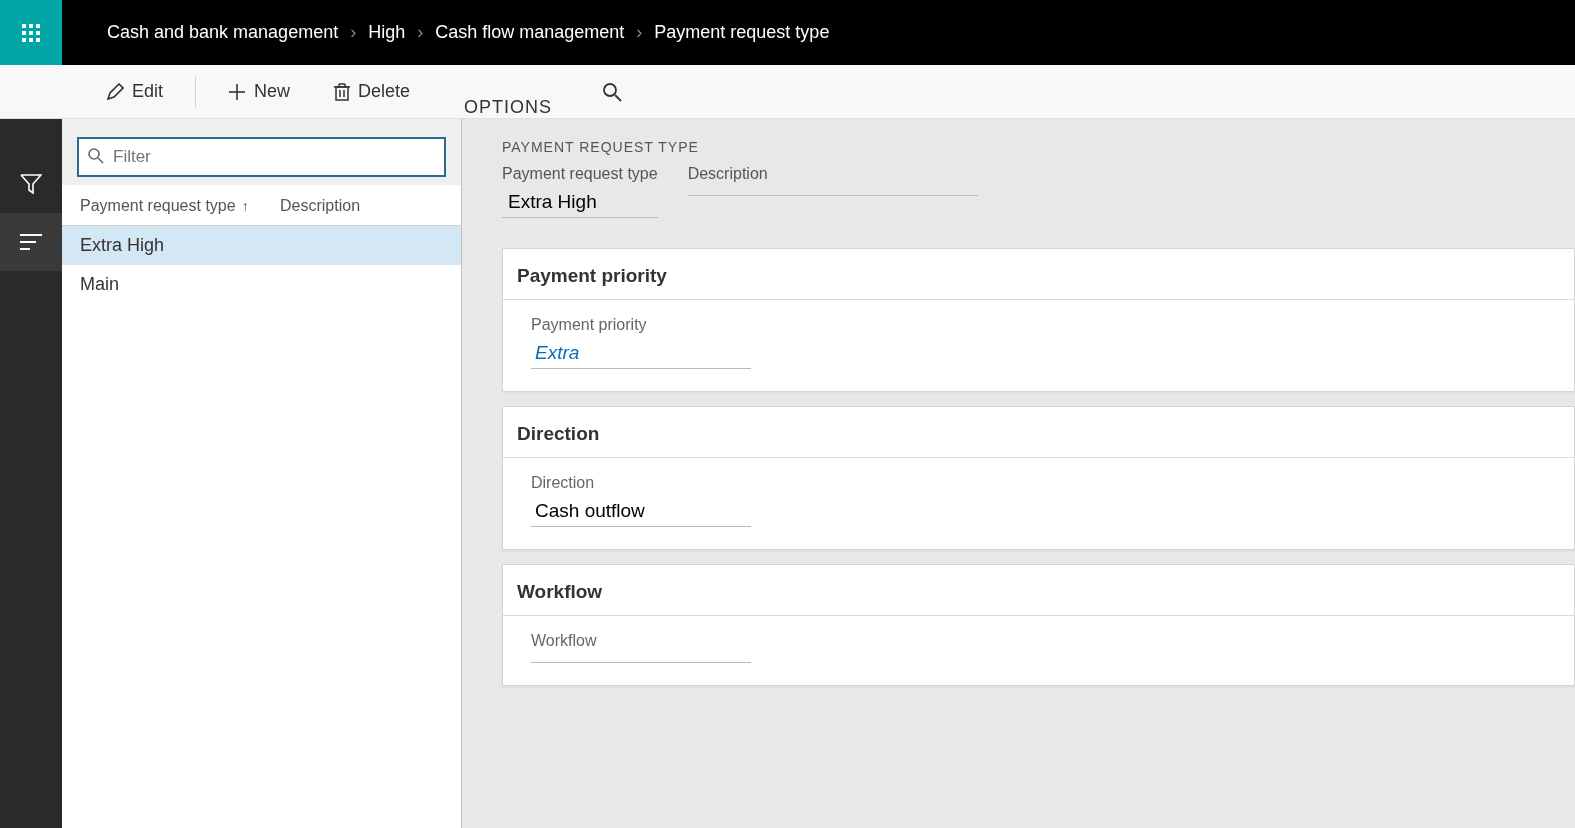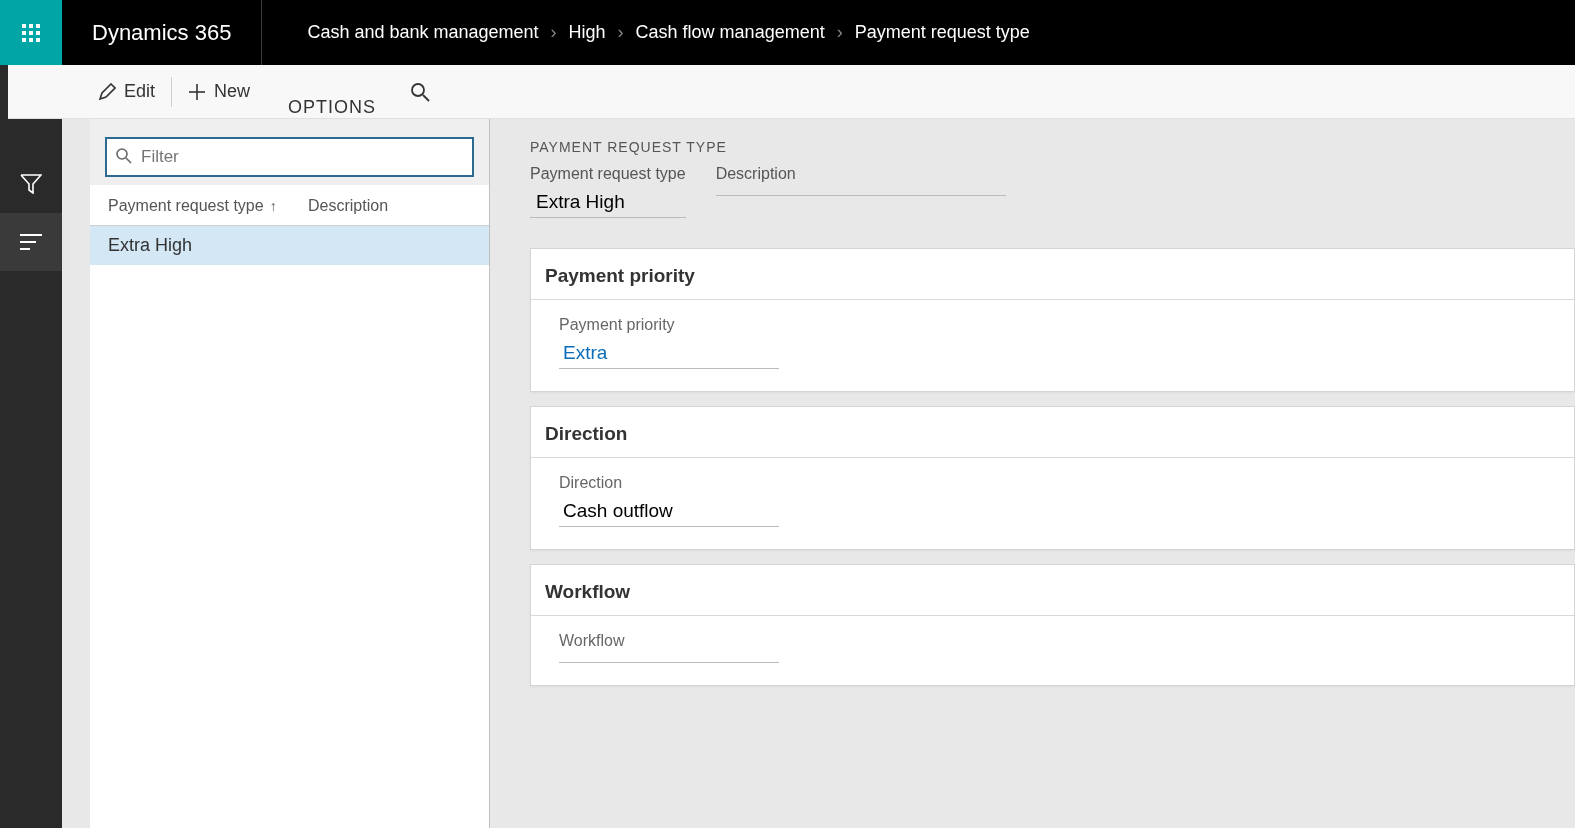--- a/index.html
+++ b/index.html
@@ -24,22 +24,22 @@
 .breadcrumb { display: flex; align-items: center; gap: 12px; padding-left: 45px; font-size: 18px; }
 .breadcrumb .chev { color: #888; }
 
 
 .action-bar {
   height: 54px;
   background: #f8f8f8;
   border-bottom: 1px solid #e0e0e0;
   display: flex; align-items: center;
   padding-left: 62px;
-  gap: 0;
-  margin-left: 8px;
+  gap: 16px;
+  margin-left: 0;
 }
 .ab-btn {
   display: flex; align-items: center; gap: 8px;
   height: 100%; padding: 0 14px;
   font-size: 18px; color: #333;
   cursor: pointer;
 }
 .ab-btn svg { stroke: #333; fill: none; }
 .ab-btn.options { margin-left: 10px; letter-spacing: 1px; align-items: flex-end; }
 .ab-btn.search { padding: 0 20px; }
@@ -60,21 +60,20 @@
 }
 .rail-btn.active { background: #3a3a3a; }
 .rail-btn svg { stroke: #fff; fill: none; }
 
 
 .content {
   position: absolute;
   top: 119px; left: 62px; right: 0; bottom: 0;
   display: flex;
   background: #e8e8e8;
-  padding-left: 28px;
 }
 .list-pane {
   width: 400px;
   background: #fff;
   border-right: 1px solid #c0c0c0;
   position: relative;
 }
 .filter-wrap { padding: 18px 15px 8px 15px; background: #efefef; }
 .filter-input {
   width: 100%; height: 40px;
@@ -135,21 +134,21 @@
   font-size: 19px; font-weight: 600; color: #333;
   padding: 16px 14px 12px 14px;
   border-bottom: 1px solid #d9d9d9;
 }
 .section-body { padding: 16px 28px 22px 28px; }
 .section-body label { display: block; font-size: 16px; color: #666; margin-bottom: 4px; }
 .section-body .val {
   border-bottom: 1px solid #bbb; padding: 4px 6px 4px 4px;
   font-size: 19px; width: 220px;
 }
-.section-body .val.link { color: #0b6db8; }
+.section-body .val.link { color: #0b6db8; font-style: italic; }
 
 
 .drag-handle {
   position: absolute;
   left: -9px;
   top: 440px;
   width: 10px;
   color: #888;
   font-size: 14px;
   line-height: 6px;
@@ -166,21 +165,20 @@
         <rect x="7" y="0" width="4" height="4"></rect>
         <rect x="14" y="0" width="4" height="4"></rect>
       <rect x="0" y="7" width="4" height="4"></rect>
         <rect x="7" y="7" width="4" height="4"></rect>
         <rect x="14" y="7" width="4" height="4"></rect>
       <rect x="0" y="14" width="4" height="4"></rect>
         <rect x="7" y="14" width="4" height="4"></rect>
         <rect x="14" y="14" width="4" height="4"></rect>
     </svg>
   </div>
-  <div class="brand">Dynamics 365</div>
   <div class="breadcrumb">
     <span>Cash and bank management</span>
     <span class="chev">›</span>
     <span>High</span>
     <span class="chev">›</span>
     <span>Cash flow management</span>
     <span class="chev">›</span>
     <span>Payment request type</span>
   </div>
 </div>
@@ -216,20 +214,32 @@
       </svg>
     <span>Edit</span>
   </div>
   <div class="ab-divider"></div>
   <div class="ab-btn">
     <svg width="18" height="18" viewBox="0 0 18 18" stroke-width="1.6">
         <line x1="9" y1="1" x2="9" y2="17"></line>
         <line x1="1" y1="9" x2="17" y2="9"></line>
       </svg>
     <span>New</span>
+  </div>
+  <div class="ab-btn">
+    <svg width="16" height="18" viewBox="0 0 16 18" stroke-width="1.5">
+        <rect x="2" y="4" width="12" height="13" fill="none"></rect>
+        <line x1="0" y1="4" x2="16" y2="4"></line>
+        <line x1="5" y1="4" x2="5" y2="1"></line>
+        <line x1="11" y1="4" x2="11" y2="1"></line>
+        <line x1="5" y1="1" x2="11" y2="1"></line>
+        <line x1="6" y1="7" x2="6" y2="14"></line>
+        <line x1="10" y1="7" x2="10" y2="14"></line>
+      </svg>
+    <span>Delete</span>
   </div>
   <div class="ab-btn options">
     <span>OPTIONS</span>
   </div>
   <div class="ab-btn search">
     <svg width="20" height="20" viewBox="0 0 20 20" stroke-width="1.8">
         <circle cx="8" cy="8" r="6" fill="none"></circle>
         <line x1="13" y1="13" x2="19" y2="19"></line>
       </svg>
   </div>
@@ -249,20 +259,21 @@
     </div>
     <div class="list-headers">
       <div class="col1">
         <span>Payment request type</span>
         <span class="sort">↑</span>
       </div>
       <div>Description</div>
     </div>
     <div class="list-rows">
       <div class="list-row selected">Extra High</div>
+      <div class="list-row">Main</div>
     </div>
   </div>
 
   <div class="detail-pane">
     <div class="drag-handle">⋮<br>⋮</div>
     <div class="detail-header">
       <div class="detail-title">PAYMENT REQUEST TYPE</div>
       <div class="detail-fields">
         <div class="detail-field">
           <label>Payment request type</label>

